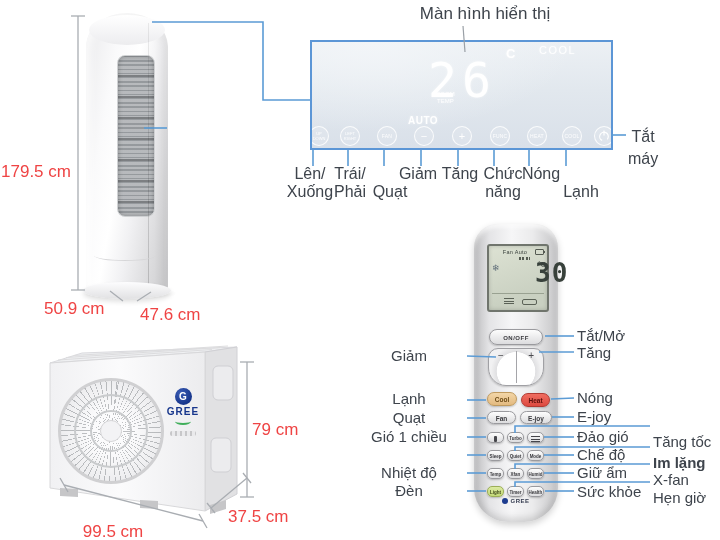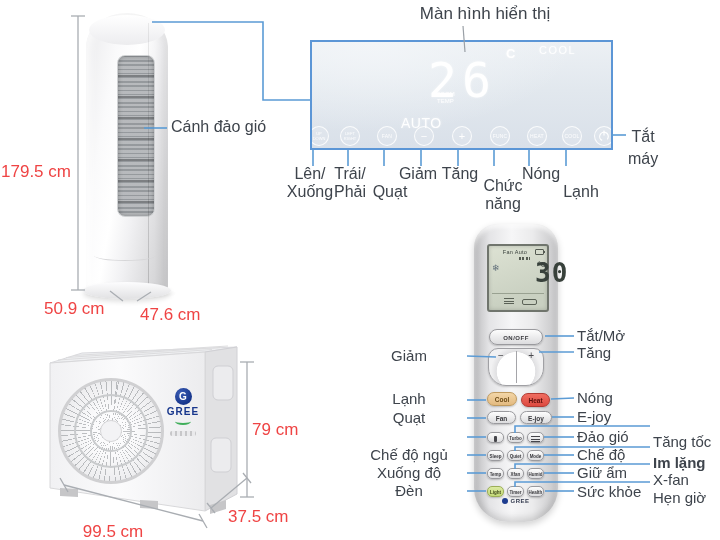--- a/index.html
+++ b/index.html
@@ -168,21 +168,21 @@
     <div class="gree-word">GREE</div>
     <div class="gree-swoosh"></div>
     <div class="ou-vent"></div>
   </div>
 
   <div class="panel">
     <div class="abs lum" style="left:124px;top:49px;font-size:6px;line-height:6.5px;text-align:center;">
       <span style="display:block;">ROOM</span>
       <span style="display:block;">TEMP</span>
     </div>
-    <div class="abs lum" style="left:89px;top:73px;font-size:14px;font-weight:normal;letter-spacing:.5px;">AUTO</div>
+    <div class="abs lum" style="left:96px;top:73px;font-size:10px;font-weight:bold;letter-spacing:.5px;">AUTO</div>
     <div class="abs lum seg" style="left:116px;top:12px;font-size:48px;line-height:52px;letter-spacing:5px;">26</div>
     <div class="abs lum" style="left:194px;top:4px;font-size:13px;font-weight:bold;">C</div>
     <div class="abs lum" style="left:227px;top:2px;font-size:11px;letter-spacing:1.5px;">COOL</div>
 
     <div class="pbtn" style="left:-3px;">
         <span class="t2">UP</span>
         <span class="t2">DOWN</span>
       </div>
     <div class="pbtn" style="left:28px;">
         <span class="t2">LEFT</span>
@@ -315,21 +315,20 @@
     <line class="gr" x1="247" y1="362" x2="247" y2="497"></line>
     <line class="gr" x1="240" y1="362" x2="254" y2="362"></line>
     <line class="gr" x1="240" y1="497" x2="254" y2="497"></line>
   </svg>
 
   <div class="panel-title txt-layer">Màn hình hiển thị</div>
 
   <div class="dim txt-layer" style="left:0;top:162px;width:72px;text-align:center;">179.5 cm</div>
   <div class="dim txt-layer" style="left:44px;top:299px;">50.9 cm</div>
   <div class="dim txt-layer" style="left:140px;top:305px;">47.6 cm</div>
-  <div class="cap txt-layer" style="left:171px;top:118px;">Cánh đảo gió</div>
 
   <div class="plabel txt-layer" style="left:285px;width:50px;">
       <span>Lên/</span>
       <span>Xuống</span>
     </div>
   <div class="plabel txt-layer" style="left:327px;width:46px;">
       <span>Trái/</span>
       <span>Phải</span>
     </div>
   <div class="plabel txt-layer" style="left:368px;width:44px;">
@@ -337,21 +336,21 @@
       <span>Quạt</span>
     </div>
   <div class="plabel txt-layer" style="left:396px;width:44px;">
       <span>Giảm</span>
       <span></span>
     </div>
   <div class="plabel txt-layer" style="left:438px;width:44px;">
       <span>Tăng</span>
       <span></span>
     </div>
-  <div class="plabel txt-layer" style="left:480px;width:46px;margin-top:12px;">
+  <div class="plabel txt-layer" style="left:480px;width:46px;">
       <span>Chức</span>
       <span>năng</span>
     </div>
   <div class="plabel txt-layer" style="left:519px;width:44px;">
       <span>Nóng</span>
       <span></span>
     </div>
   <div class="plabel txt-layer" style="left:558px;width:46px;">
       <span></span>
       <span>Lạnh</span>
@@ -361,22 +360,22 @@
       <span>máy</span>
     </div>
 
   <div class="dim txt-layer" style="left:78px;top:522px;width:70px;text-align:center;">99.5 cm</div>
   <div class="dim txt-layer" style="left:228px;top:507px;">37.5 cm</div>
   <div class="dim txt-layer" style="left:252px;top:420px;">79 cm</div>
 
   <div class="rlab rlab-l txt-layer" style="top:347px;">Giảm</div>
   <div class="rlab rlab-l txt-layer" style="top:390px;">Lạnh</div>
   <div class="rlab rlab-l txt-layer" style="top:409px;">Quạt</div>
-  <div class="rlab rlab-l txt-layer" style="top:446px;">Chế độ ngủ</div>
-  <div class="rlab rlab-l txt-layer" style="top:464px;">Xuống độ</div>
+  <div class="rlab rlab-l txt-layer" style="top:428px;">Gió 1 chiều</div>
+  <div class="rlab rlab-l txt-layer" style="top:464px;">Nhiệt độ</div>
   <div class="rlab rlab-l txt-layer" style="top:482px;">Đèn</div>
 
   <div class="rlab rlab-r txt-layer" style="top:327px;">Tắt/Mở</div>
   <div class="rlab rlab-r txt-layer" style="top:344px;">Tăng</div>
   <div class="rlab rlab-r txt-layer" style="top:389px;">Nóng</div>
   <div class="rlab rlab-r txt-layer" style="top:408px;">E-joy</div>
   <div class="rlab rlab-r txt-layer" style="top:428px;">Đảo gió</div>
   <div class="rlab rlab-r txt-layer" style="top:446px;">Chế độ</div>
   <div class="rlab rlab-r txt-layer" style="top:464px;">Giữ ẩm</div>
   <div class="rlab rlab-r txt-layer" style="top:483px;">Sức khỏe</div>

